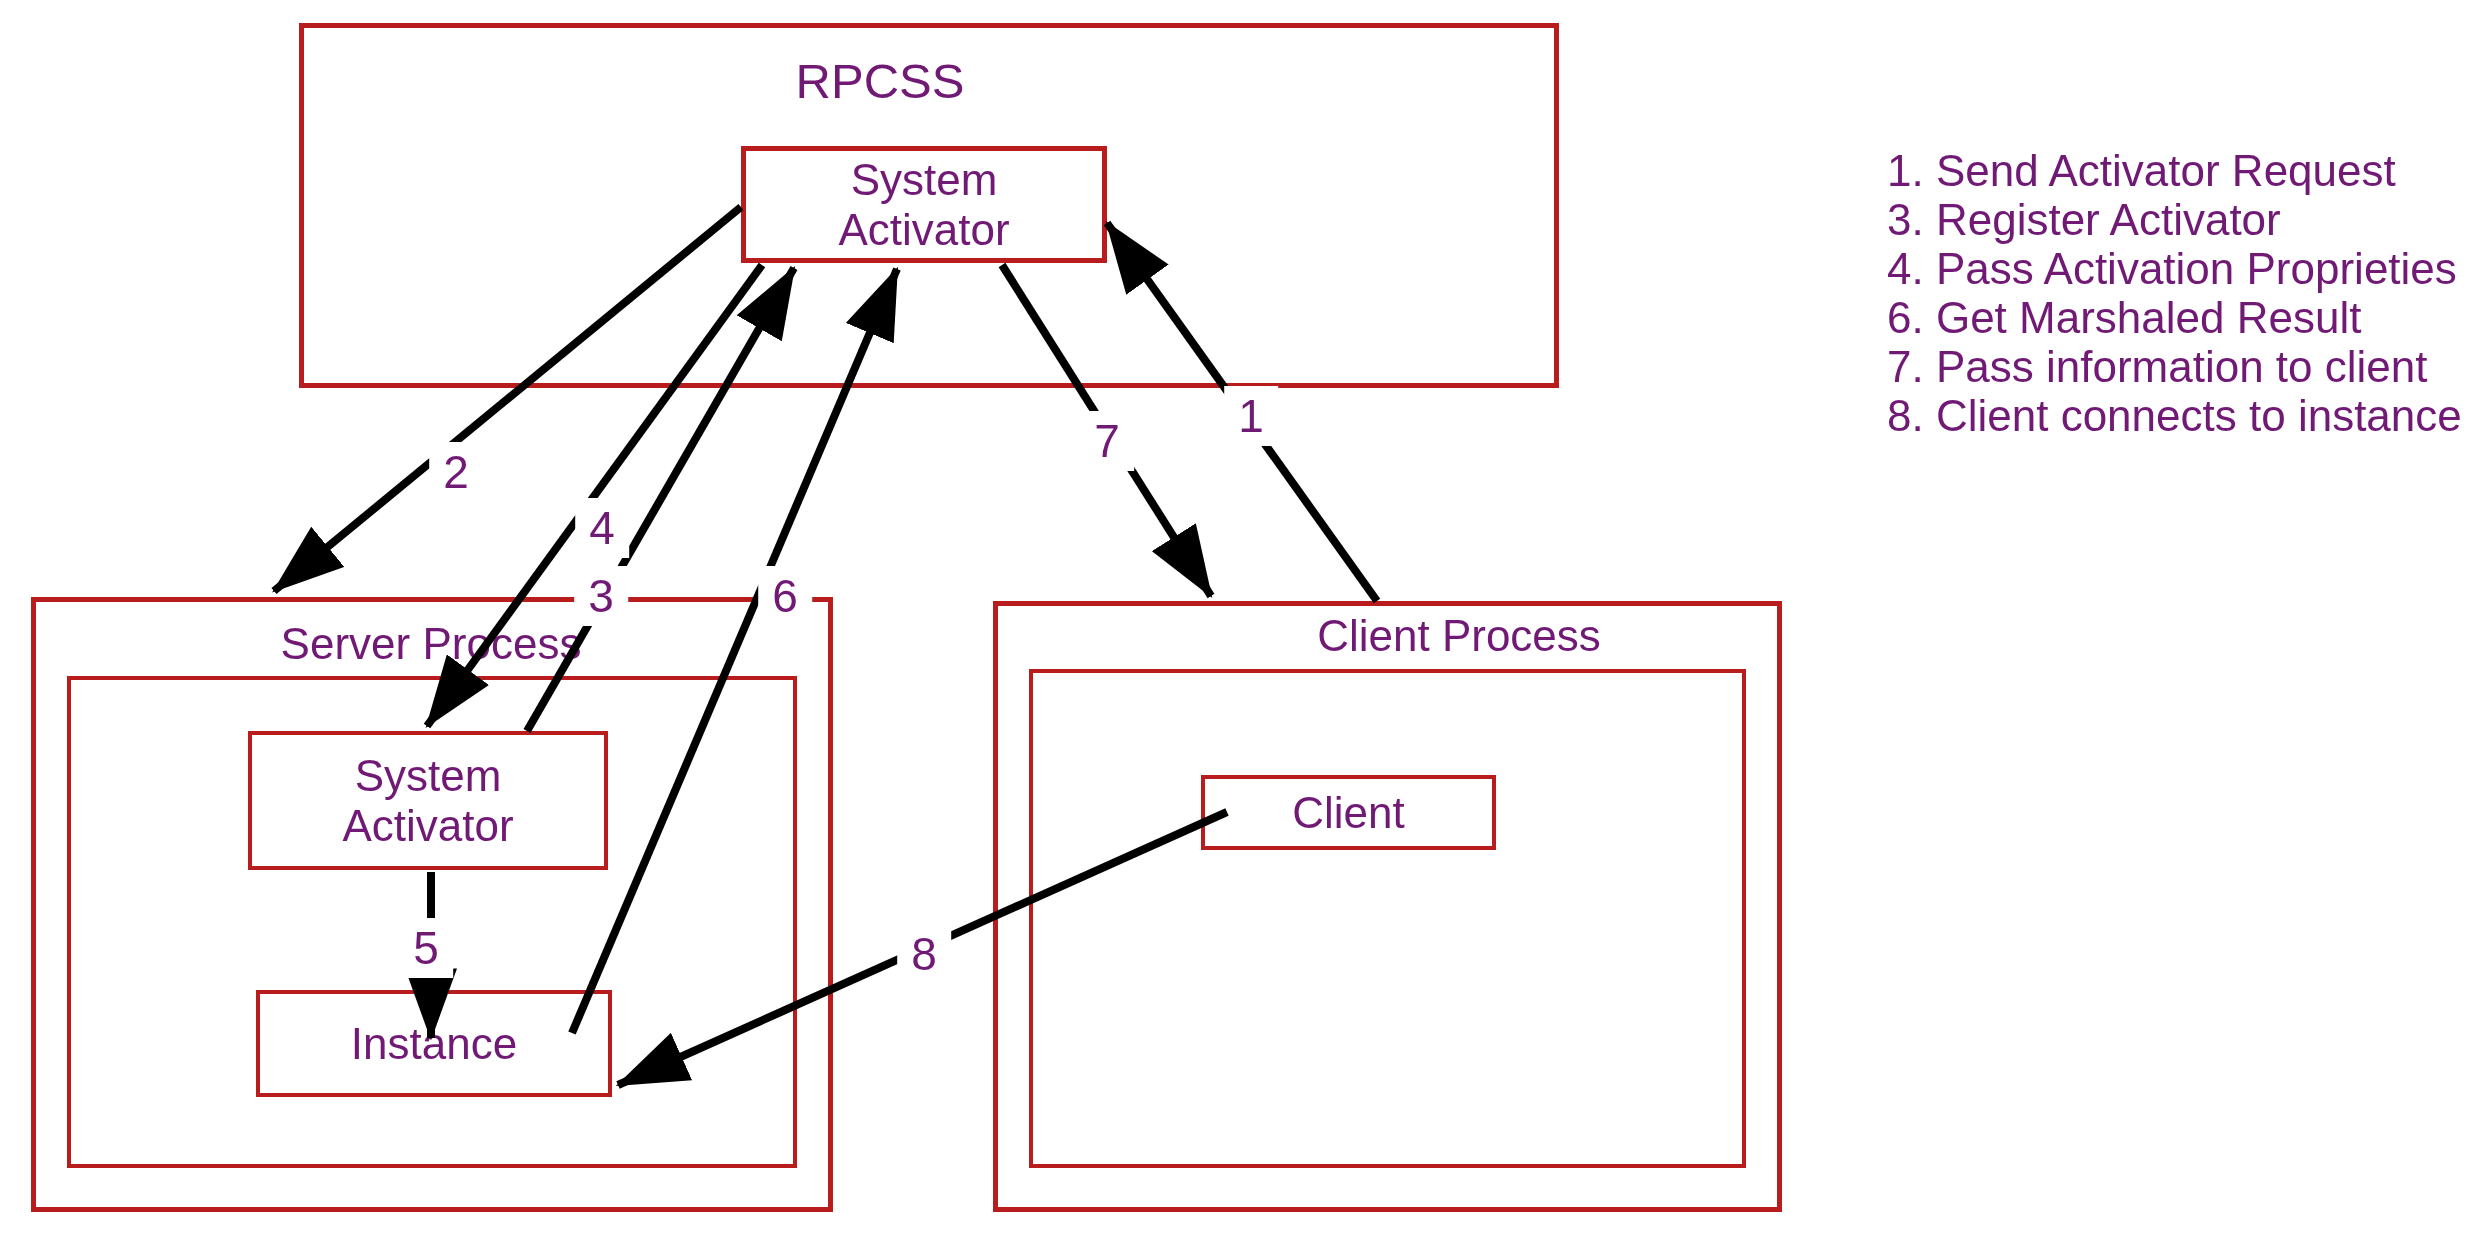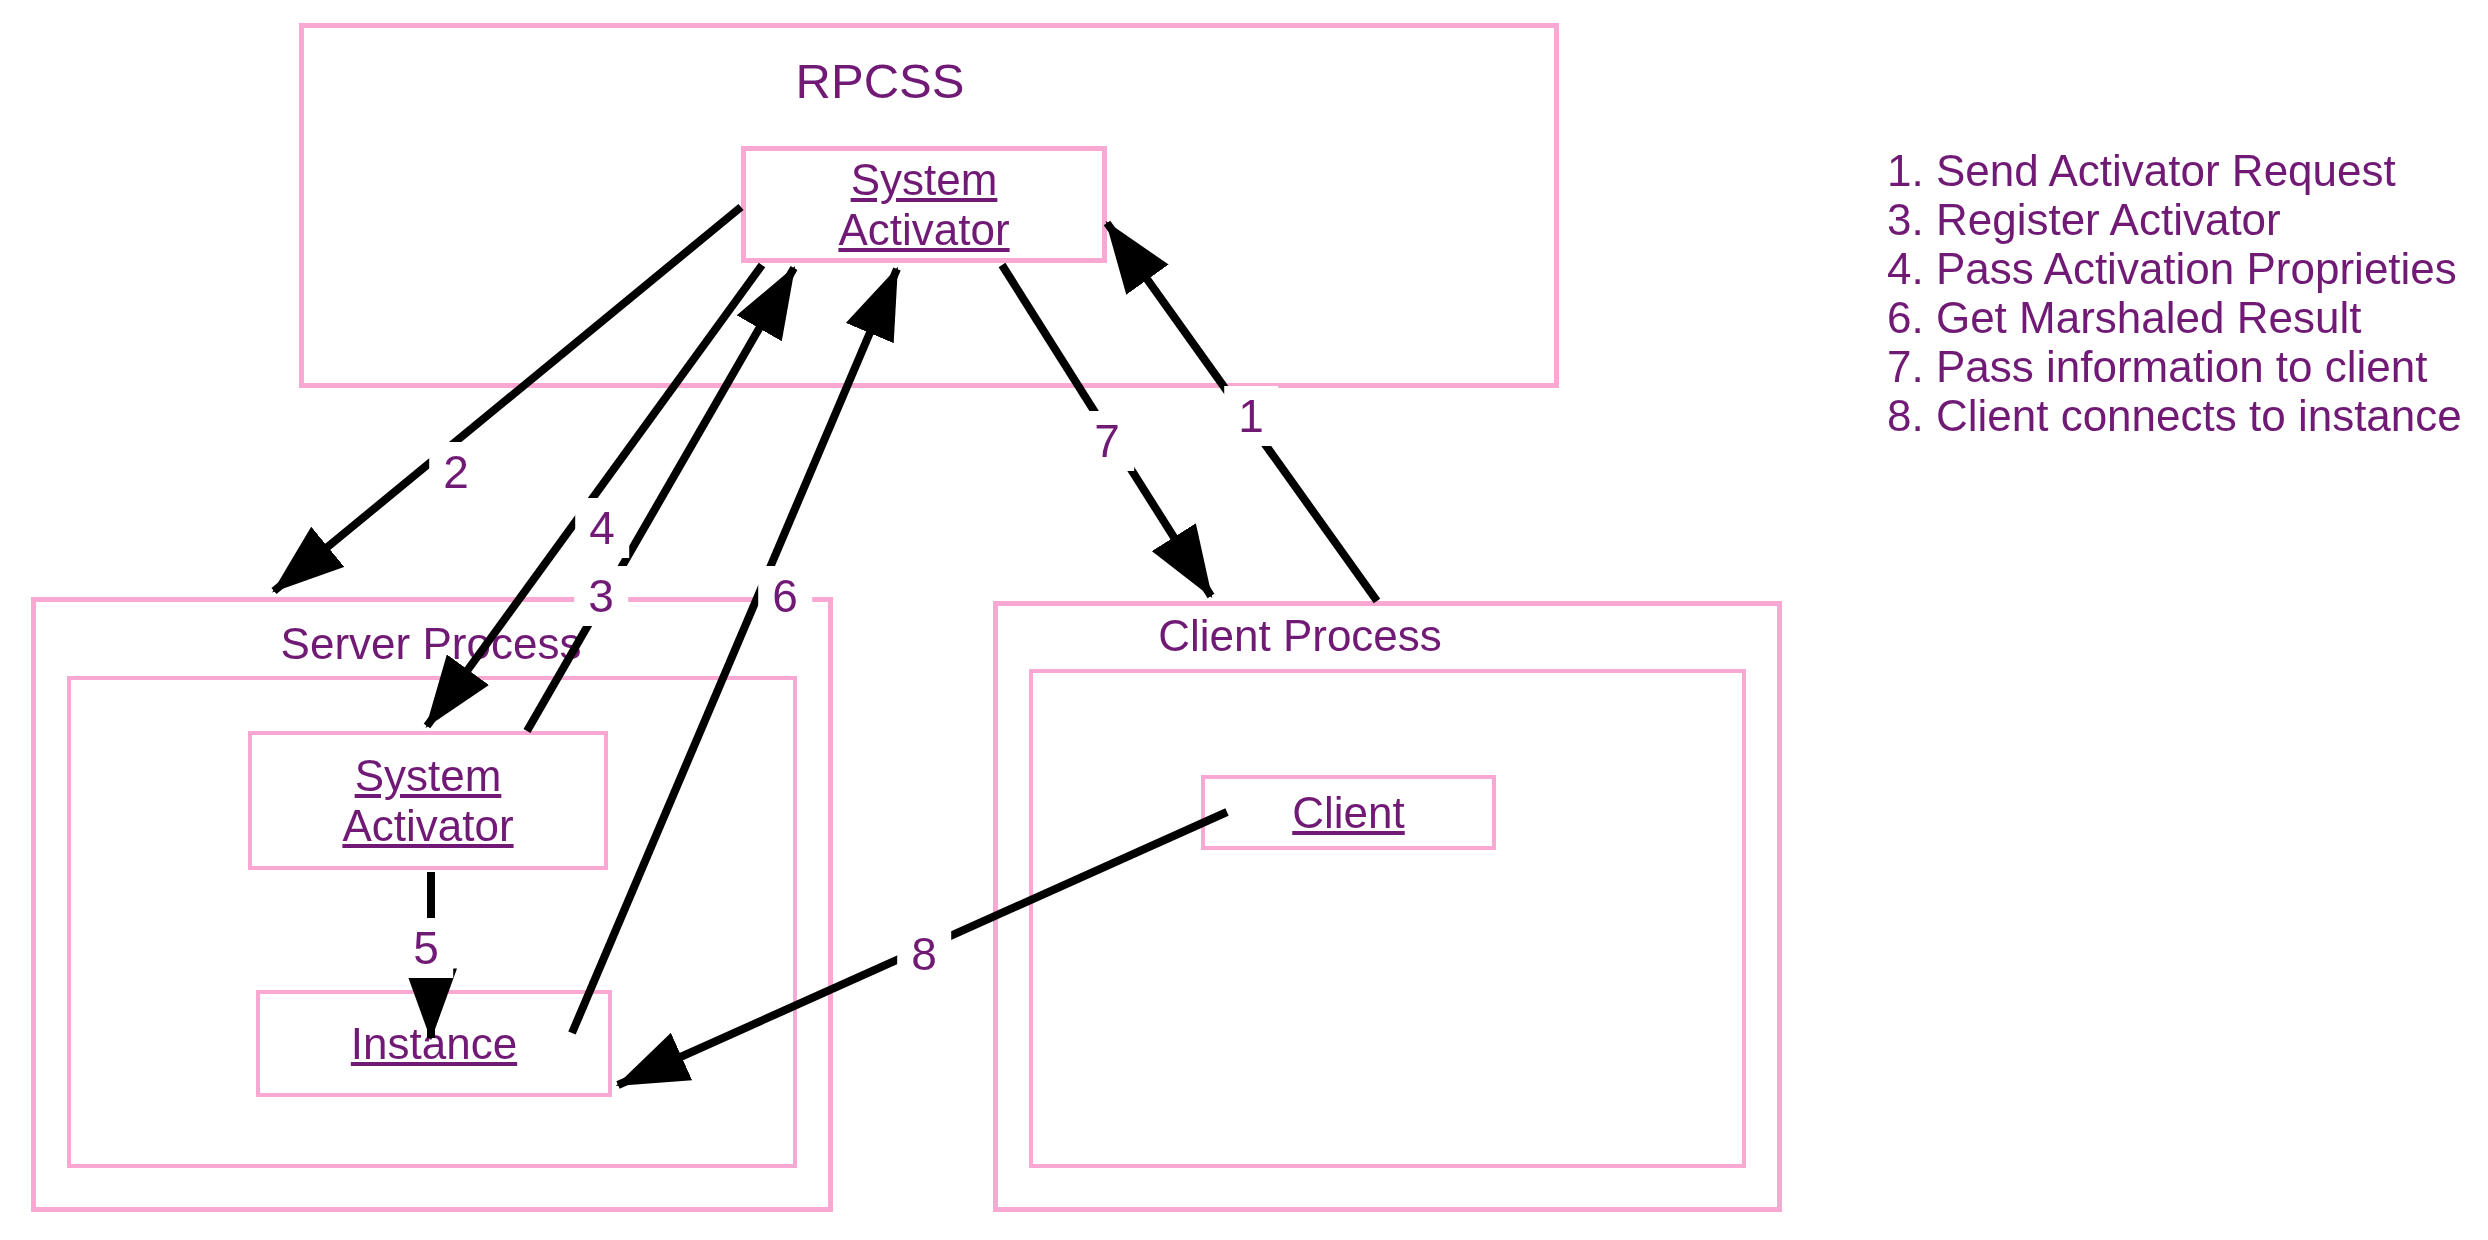--- a/index.html
+++ b/index.html
@@ -13,23 +13,22 @@
     height: 1240px;
     background: #ffffff;
     font-family: "Liberation Sans", sans-serif;
     color: #701a75;
     overflow: hidden;
     margin-left: 7px;
   }
   .box {
     position: absolute;
     background: #ffffff;
-    border: 4px solid #f9a8d4;
+    border: 4px solid #b91c1c;
     box-sizing: border-box;
-    text-decoration: underline;
   }
   .box.thick { border-width: 5px; }
   .box.flex {
     display: flex;
     flex-direction: column;
     align-items: center;
     justify-content: center;
     text-align: center;
   }
   .title {
@@ -91,21 +90,21 @@
     <div class="boxtext">System</div>
     <div class="boxtext">Activator</div>
   </div>
 
   <div class="box flex" style="left:249px; top:990px; width:356px; height:107px;">
     <div class="boxtext">Instance</div>
   </div>
 
   <div class="box thick" style="left:986px; top:601px; width:789px; height:611px;"></div>
   <div class="box" style="left:1022px; top:669px; width:717px; height:499px;"></div>
-  <div class="title" style="left:1293px; top:636px;">Client Process</div>
+  <div class="title" style="left:1452px; top:636px;">Client Process</div>
 
   <div class="box flex" style="left:1194px; top:775px; width:295px; height:75px;align-items:center;">
     <div class="boxtext">Client</div>
   </div>
 
   <svg class="arrows" viewBox="0 0 2488 1240" xmlns="http://www.w3.org/2000/svg">
     <defs>
       <marker id="ah" markerWidth="9" markerHeight="6.5" refX="8.7" refY="3.25" orient="auto" markerUnits="strokeWidth">
         <polygon points="0 0, 9 3.25, 0 6.5" fill="#000000"></polygon>
       </marker>

